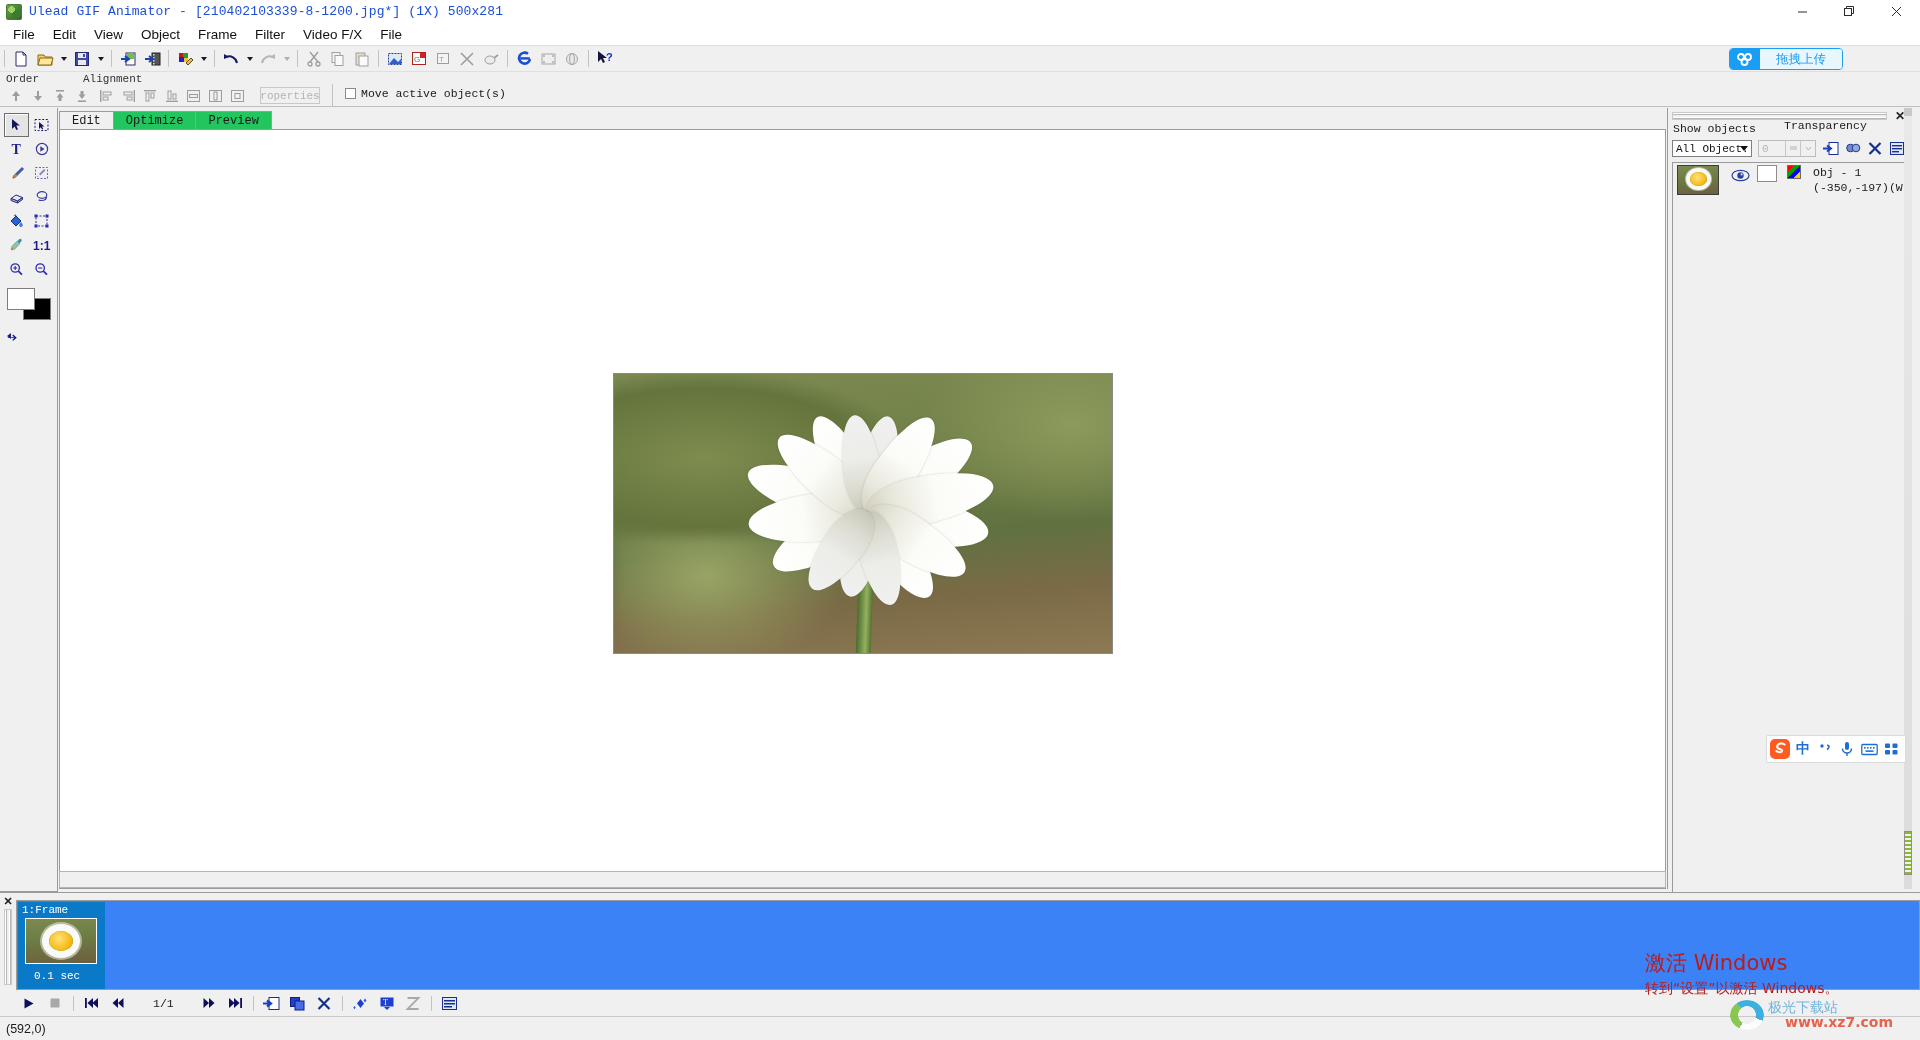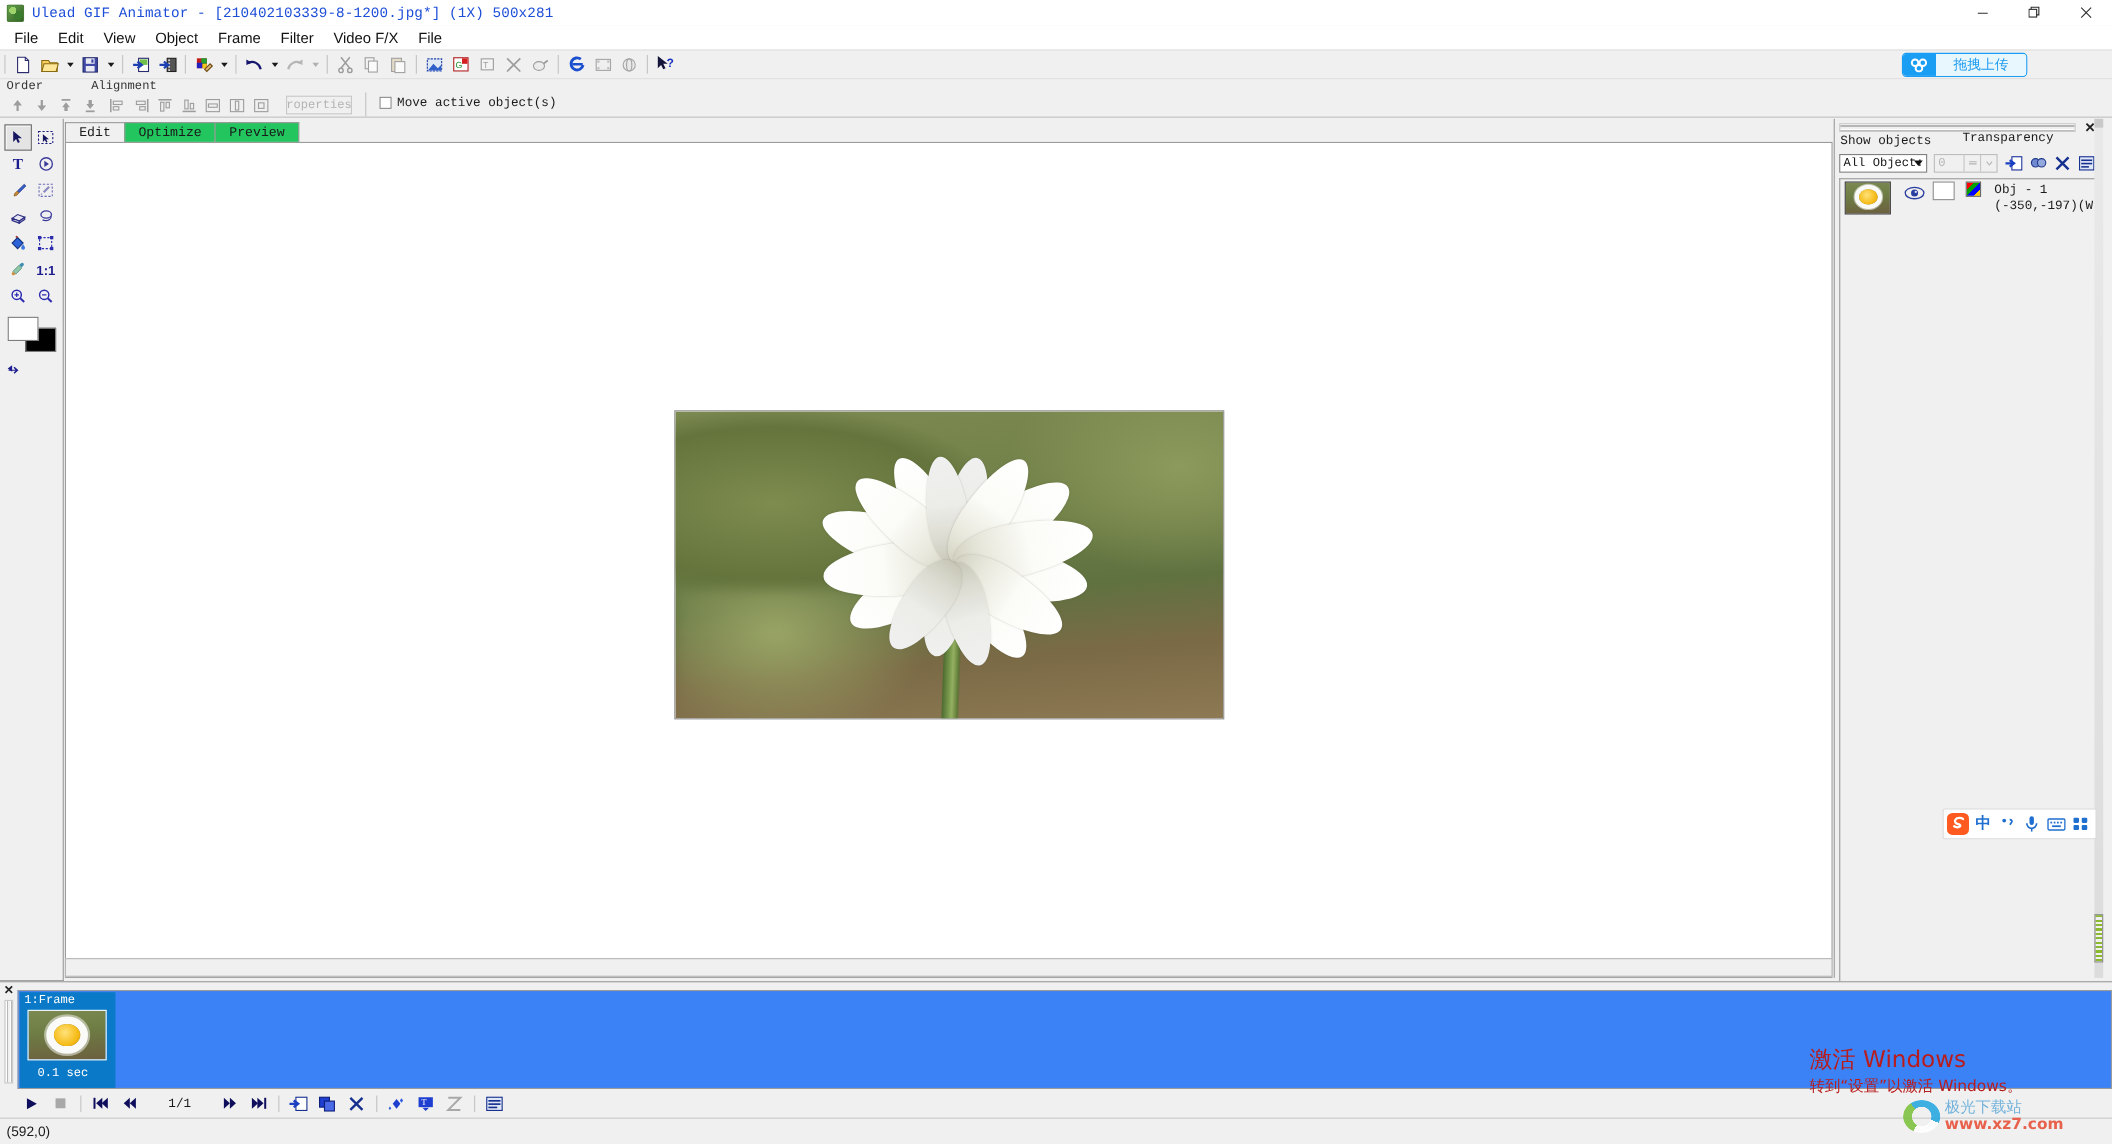--- a/index.html
+++ b/index.html
@@ -529,21 +529,21 @@
   #xz7-logo {
     width: 34px; height: 30px; flex: none;
     border-radius: 50%;
     background: conic-gradient(from 210deg,#7fc242 0deg 110deg,#2aa9e0 110deg 260deg,#ffffff 260deg 360deg);
     -webkit-mask: radial-gradient(circle, transparent 0 38%, #000 40%);
             mask: radial-gradient(circle, transparent 0 38%, #000 40%);
     opacity: .9;
   }
   #xz7-text { line-height: 1.05; }
   #xz7-cn { font-size: 14px; color: #4a9fd4; font-family: "DejaVu Sans", sans-serif; opacity: .75; }
-  #xz7-url { font-size: 14px; color: #e8614d; font-family: "DejaVu Sans", sans-serif; font-weight: bold; }
+  #xz7-url { font-size: 14px; color: #e8614d; font-family: "DejaVu Sans", sans-serif; font-weight: bold; margin-left: 17px; }
 </style>
 </head>
 <body>
 
 <div id="app">
 
   <div id="titlebar">
     <div id="app-icon"></div>
     <div id="title-text">Ulead GIF Animator - [210402103339-8-1200.jpg*] (1X) 500x281</div>
     <div id="wincontrols">

